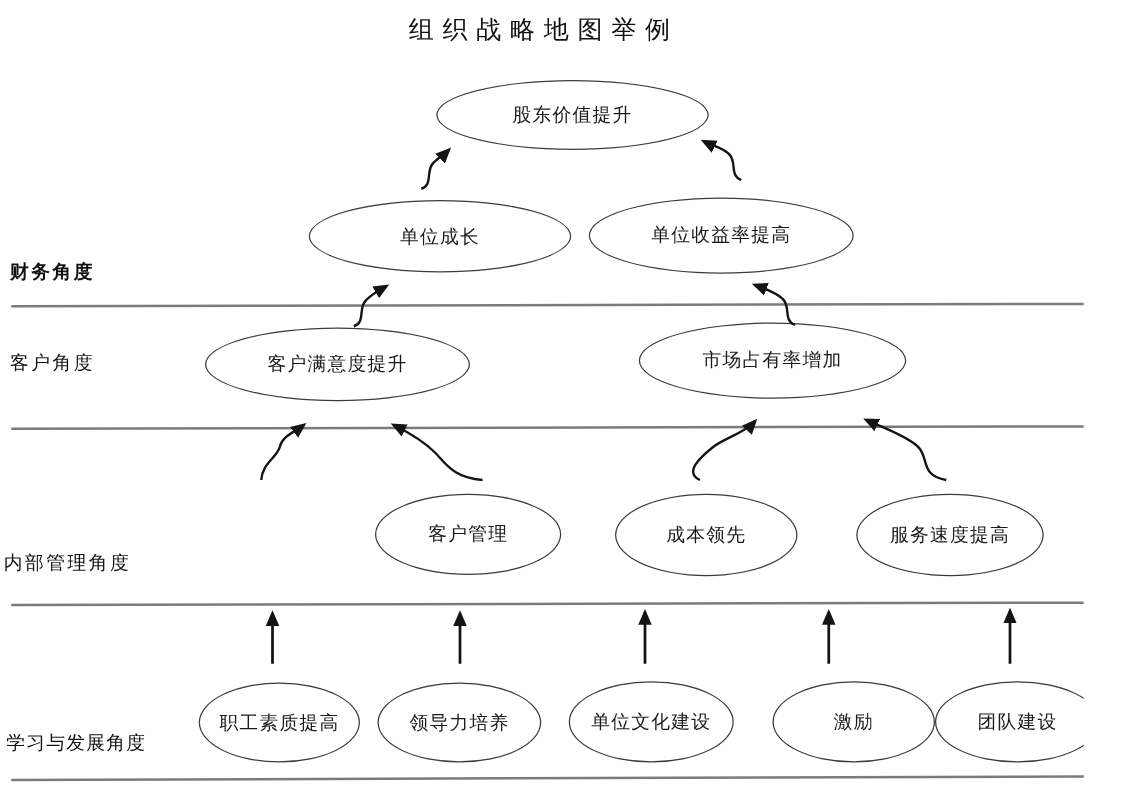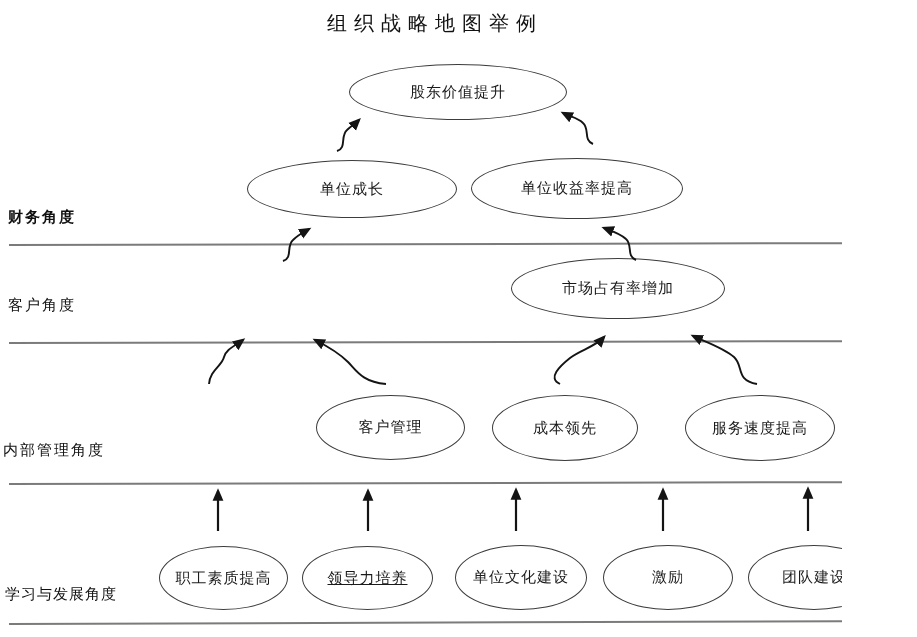--- a/index.html
+++ b/index.html
@@ -4,20 +4,21 @@
 <style>
   html, body { margin: 0; padding: 0; background: #fff; }
   #canvas {
     position: relative;
     width: 842px;
     height: 637px;
     background: #ffffff;
     font-family: "DejaVu Sans", sans-serif;
     color: #1a1a1a;
     overflow: hidden;
+    padding-left: 25px;
   }
   .title {
     position: absolute;
     top: 10px;
     left: 435px;
     transform: translateX(-50%);
     font-size: 20px;
     letter-spacing: 7px;
     white-space: nowrap;
     color: #111;
@@ -53,39 +54,40 @@
   }
 </style>
 </head>
 <body>
 
 <div id="canvas">
 
   <div class="title">组织战略地图举例</div>
 
   <div class="perspective-label" style="left:8px; top:208px;font-weight:bold;">财务角度</div>
-  <div class="perspective-label" style="left:8px; top:296px;text-align:center;">客户角度</div>
+  <div class="perspective-label" style="left:8px; top:281px;text-align:center;">客户角度</div>
   <div class="perspective-label" style="left:3px; top:441px;">内部管理角度</div>
   <div class="perspective-label" style="left:5px; top:585px; letter-spacing:1px;">学习与发展角度</div>
 
   <div class="node" style="left:349px; top:64px; width:218px; height:56px;font-family:Liberation Mono, monospace;">股东价值提升</div>
 
   <div class="node" style="left:247px; top:160px; width:210px; height:58px;">单位成长</div>
   <div class="node" style="left:471px; top:158px; width:212px; height:61px;">单位收益率提高</div>
 
+  <div class="node" style="left:164px; top:262px; width:212px; height:59px;">客户满意度提升</div>
   <div class="node" style="left:511px; top:258px; width:214px; height:61px;">市场占有率增加</div>
 
-  <div class="node" style="left:316px; top:395px; width:149px; height:65px;">客户管理</div>
+  <div class="node" style="left:300px; top:395px; width:149px; height:65px;">客户管理</div>
   <div class="node" style="left:492px; top:395px; width:146px; height:66px;">成本领先</div>
   <div class="node" style="left:685px; top:395px; width:150px; height:66px;">服务速度提高</div>
 
   <div class="node" style="left:159px; top:546px; width:129px; height:64px;">职工素质提高</div>
-  <div class="node" style="left:302px; top:546px; width:131px; height:64px;text-decoration:underline;">领导力培养</div>
+  <div class="node" style="left:302px; top:546px; width:131px; height:64px;">领导力培养</div>
   <div class="node" style="left:455px; top:545px; width:132px; height:65px;">单位文化建设</div>
-  <div class="node" style="left:603px; top:545px; width:130px; height:65px;">激励</div>
+  <div class="node" style="left:618px; top:545px; width:130px; height:65px;">激励</div>
   <div class="node" style="left:748px; top:545px; width:132px; height:65px;">团队建设</div>
 
   <svg class="overlay" width="917" height="637" viewBox="0 0 917 637">
     <defs>
       <marker id="ah" viewBox="0 0 12 12" markerWidth="13" markerHeight="13" refX="9" refY="6" orient="auto" markerUnits="userSpaceOnUse">
         <path d="M0,1 L11.5,6 L0,11 Z" fill="#141414"></path>
       </marker>
     </defs>
 
     <g stroke="#7b7b7b" stroke-width="2">

